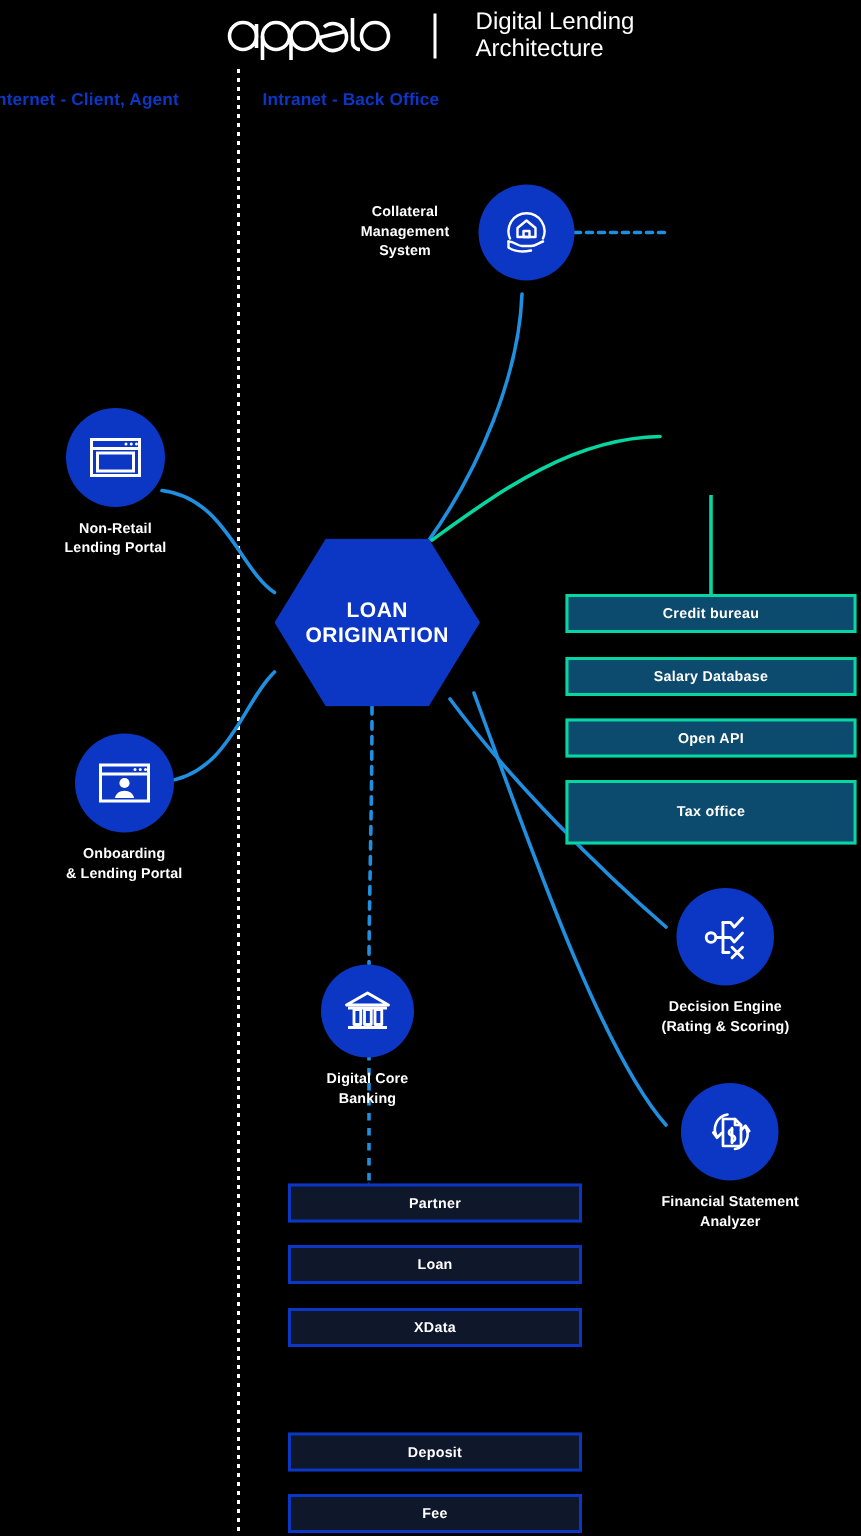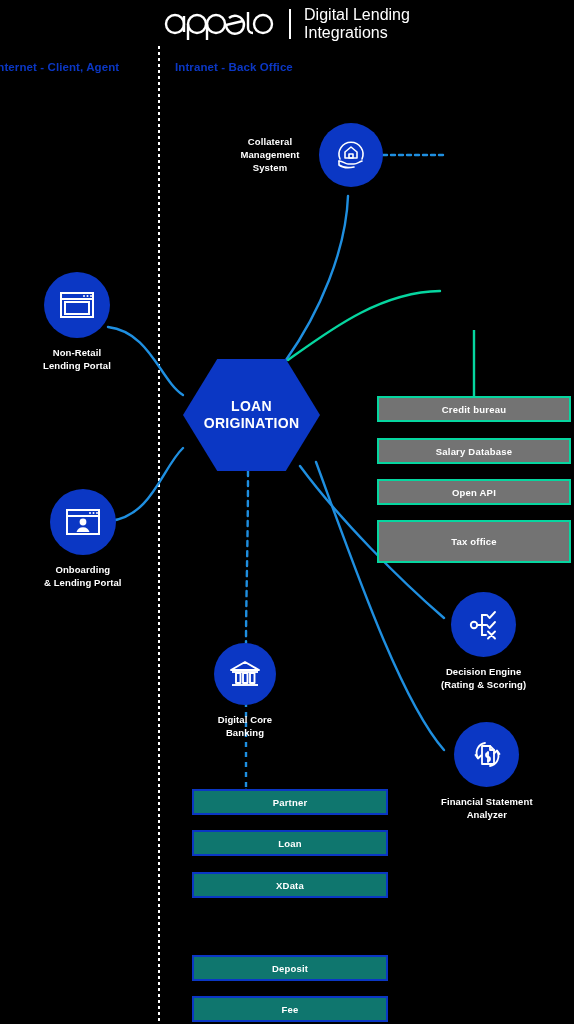--- a/index.html
+++ b/index.html
@@ -6,21 +6,21 @@
   body{
     width:574px;height:1024px;position:relative;overflow:hidden;
     font-family:"Liberation Sans", sans-serif;
     color:#ffffff;
   }
   #stage{position:absolute;inset:0;width:574px;height:1024px;}
   svg.links{position:absolute;left:0;top:0;width:574px;height:1024px;pointer-events:none;}
 
   
   .header{position:absolute;left:0;top:0;width:574px;height:48px;
-    display:flex;align-items:center;justify-content:center;gap:1px;}
+    display:flex;align-items:center;justify-content:center;gap:14px;}
   .logo-wrap{display:flex;align-items:center;}
   .logo-divider{width:2px;height:30px;background:#fff;margin:0 12px;}
 
   
   .zone-label{position:absolute;font-size:11.5px;font-weight:bold;color:#0b37c4;
     letter-spacing:.1px;white-space:nowrap;}
   #zone-left{left:-6px;top:61px;}
   #zone-right{left:175px;top:61px;}
 
   
@@ -41,22 +41,22 @@
   #hex{position:absolute;left:183px;top:359px;width:137px;height:112px;}
   .hex-shape{width:137px;height:112px;background:#0b37c4;
     clip-path:polygon(25% 0%,75% 0%,100% 50%,75% 100%,25% 100%,0% 50%);
     display:flex;align-items:center;justify-content:center;}
   .hex-text{font-size:14px;font-weight:bold;line-height:1.2;text-align:center;
     color:#fff;letter-spacing:.3px;white-space:pre-line;}
 
   
   .box{position:absolute;display:flex;align-items:center;justify-content:center;
     font-size:9.5px;font-weight:bold;color:#fff;letter-spacing:.2px;box-sizing:border-box;}
-  .box.green{border:2.5px solid #06d6a0;background:#737373;}
-  .box.blue{border:2.5px solid #0b37c4;background:#0f766e;}
+  .box.green{border:2.5px solid #06d6a0;background:#0c4a6e;}
+  .box.blue{border:2.5px solid #0b37c4;background:#0f172a;}
 
   svg{display:block;}
 </style>
 </head>
 <body>
 
 <div id="stage">
 
   <div class="header">
     <div class="logo-wrap">
@@ -77,21 +77,21 @@
 
           <path d="M84 6 L84 22 a5 5 0 0 0 5 5"></path>
 
           <ellipse cx="99" cy="18" rx="9" ry="9"></ellipse>
         </g>
       </svg>
     </div>
     <div class="logo-divider"></div>
     <div>
       <div>Digital Lending</div>
-      <div>Integrations</div>
+      <div>Architecture</div>
     </div>
   </div>
 
   <div class="zone-label" id="zone-left">Internet - Client, Agent</div>
   <div class="zone-label" id="zone-right">Intranet - Back Office</div>
   <div class="divider"></div>
 
   <svg class="links" viewBox="0 0 574 1024">
     <g fill="none" stroke="#1f8fe0" stroke-width="2.4" stroke-linecap="round">
 

